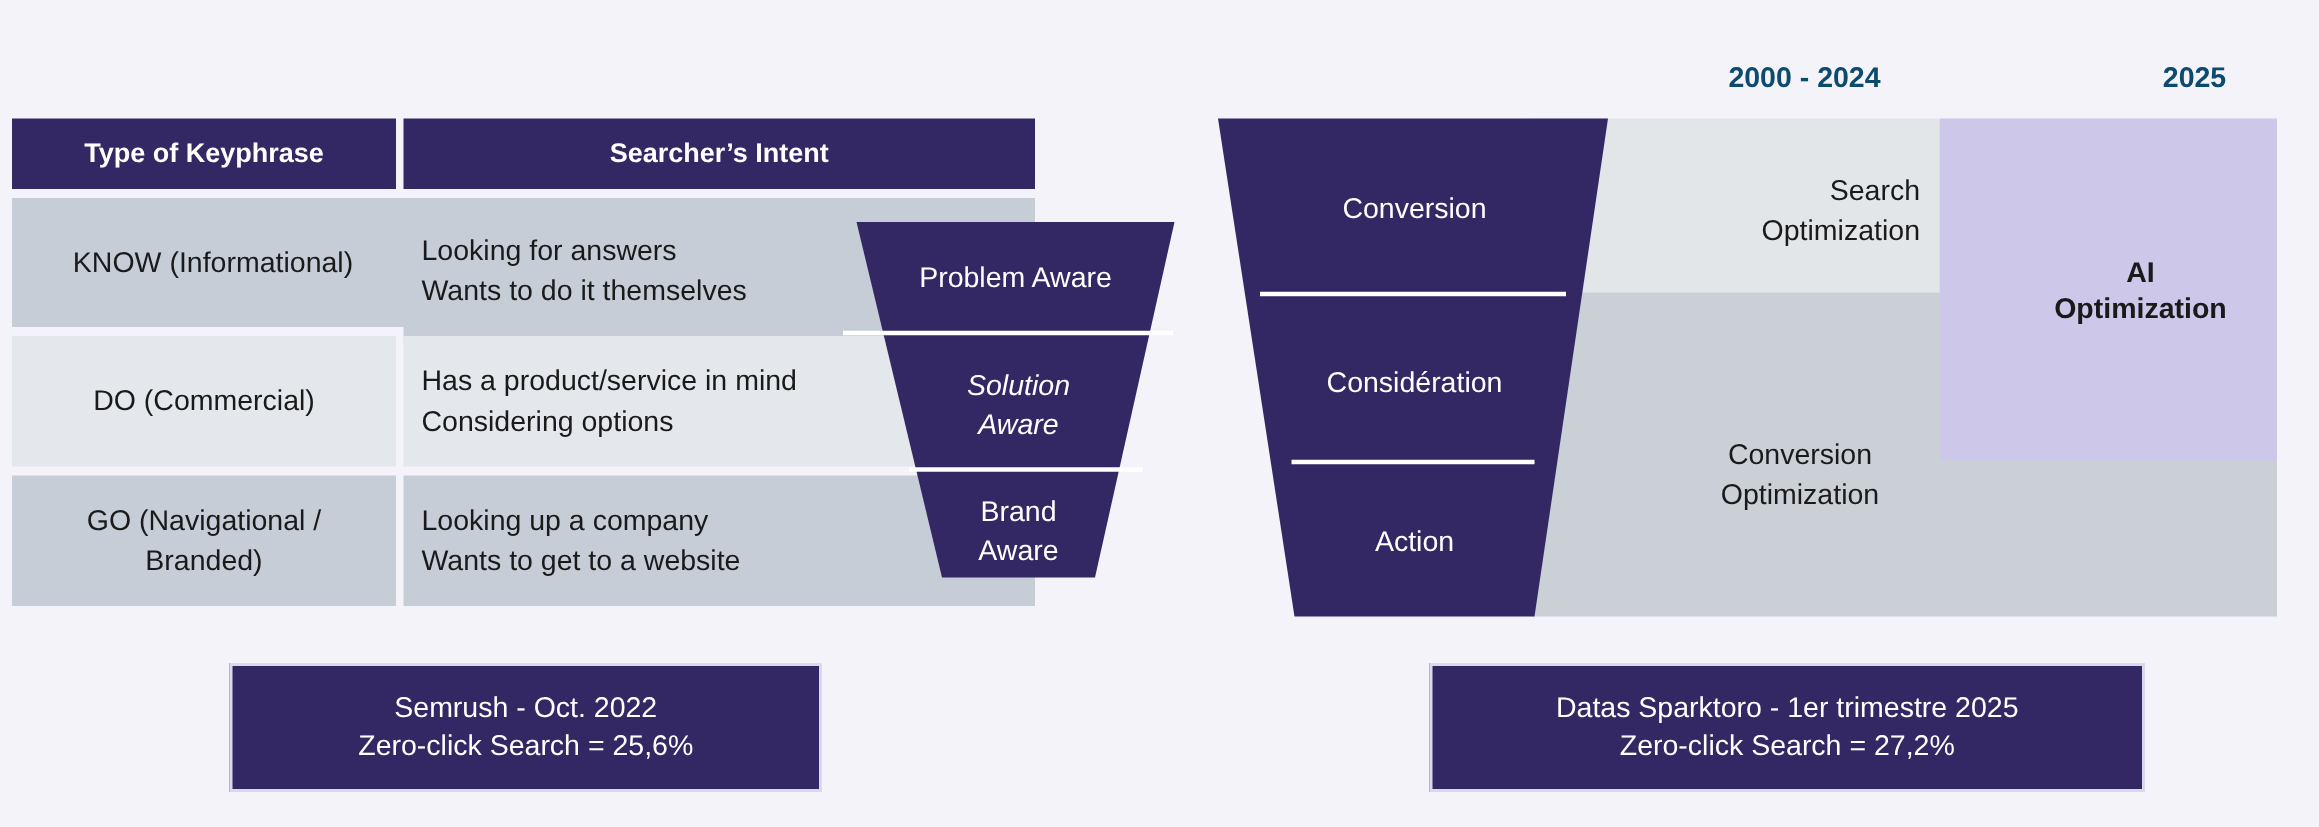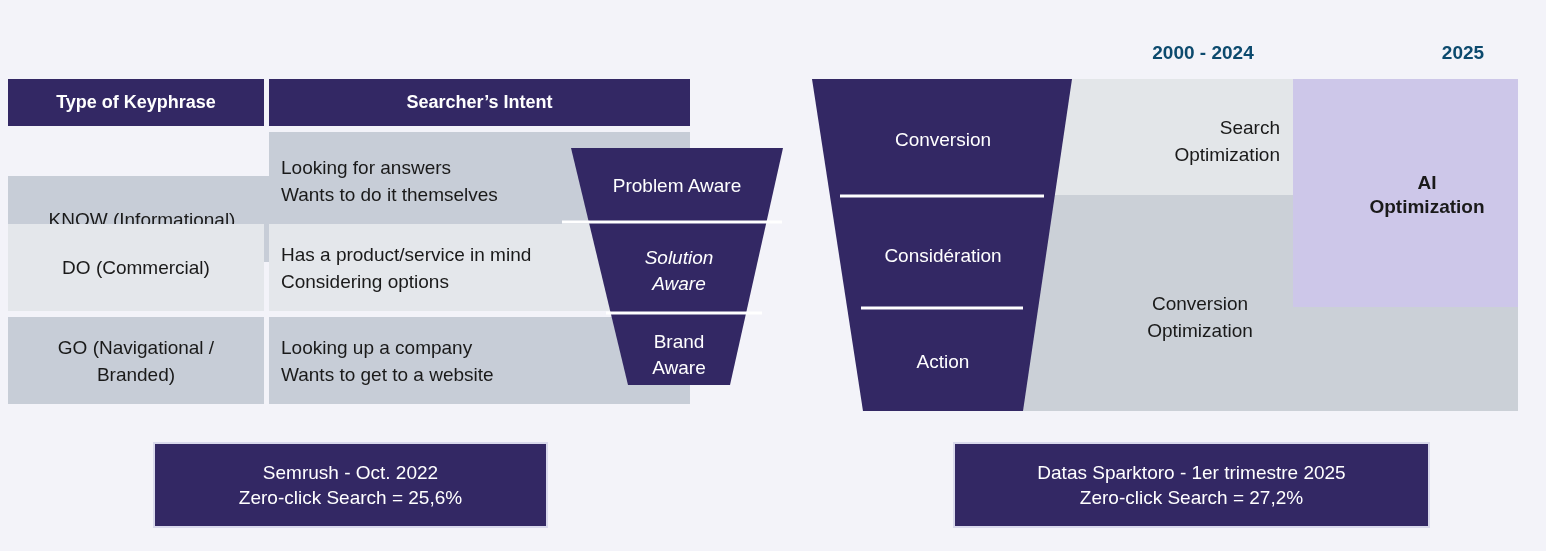--- a/index.html
+++ b/index.html
@@ -38,21 +38,21 @@
   }
 </style>
 </head>
 <body>
 
 <div class="canvas">
 
   <div class="abs th" style="left:8px;top:79px;width:256px;height:47px;">Type of Keyphrase</div>
   <div class="abs th" style="left:269px;top:79px;width:421px;height:47px;">Searcher’s Intent</div>
 
-  <div class="abs td td-type" style="left:8px;top:132px;width:268px;height:86px;margin-top:44px;">KNOW (Informational)</div>
+  <div class="abs td td-type" style="left:8px;top:132px;width:268px;height:86px;">KNOW (Informational)</div>
   <div class="abs td td-intent" style="left:269px;top:132px;width:421px;height:97px;">Looking for answers
 Wants to do it themselves</div>
 
   <div class="abs td td-type row-light" style="left:8px;top:224px;width:256px;height:87px;">DO (Commercial)</div>
   <div class="abs td td-intent row-light" style="left:269px;top:224px;width:421px;height:87px;">Has a product/service in mind
 Considering options</div>
 
   <div class="abs td td-type" style="left:8px;top:317px;width:256px;height:87px;">GO (Navigational /
 Branded)</div>
   <div class="abs td td-intent" style="left:269px;top:317px;width:421px;height:87px;">Looking up a company

